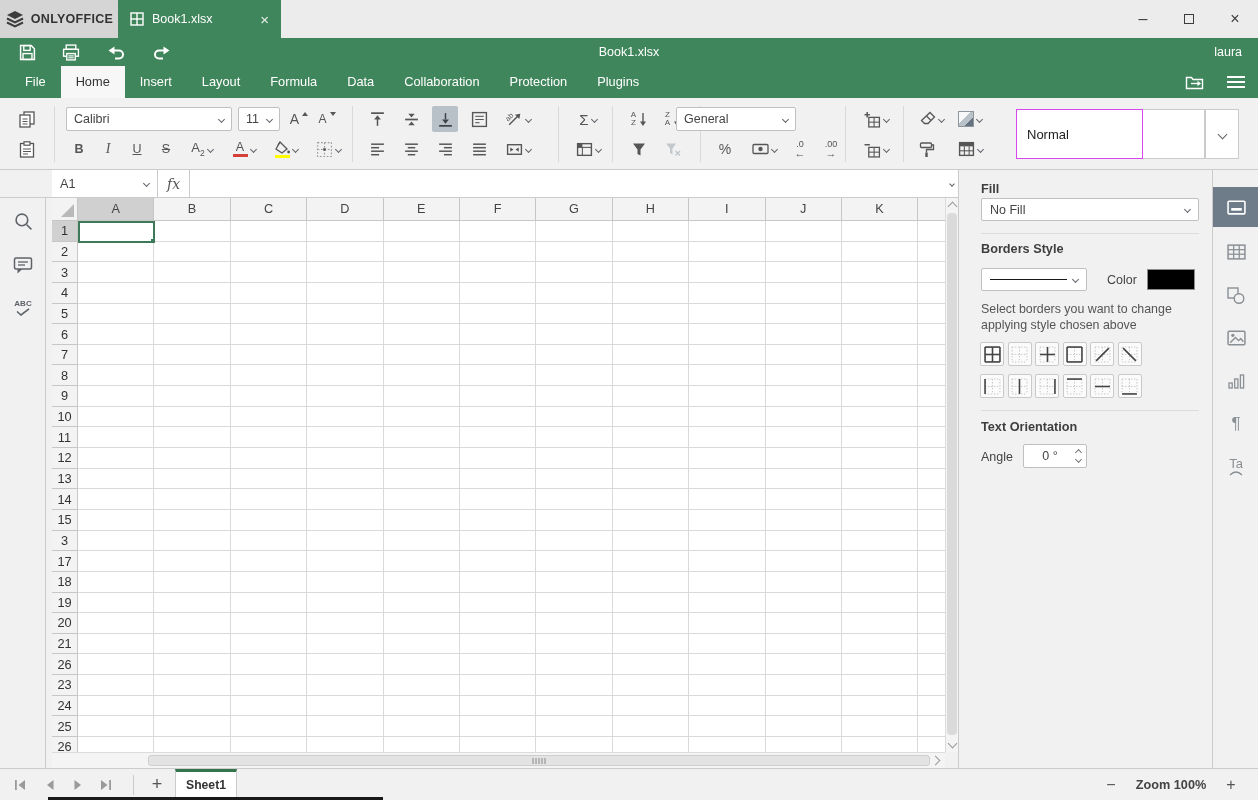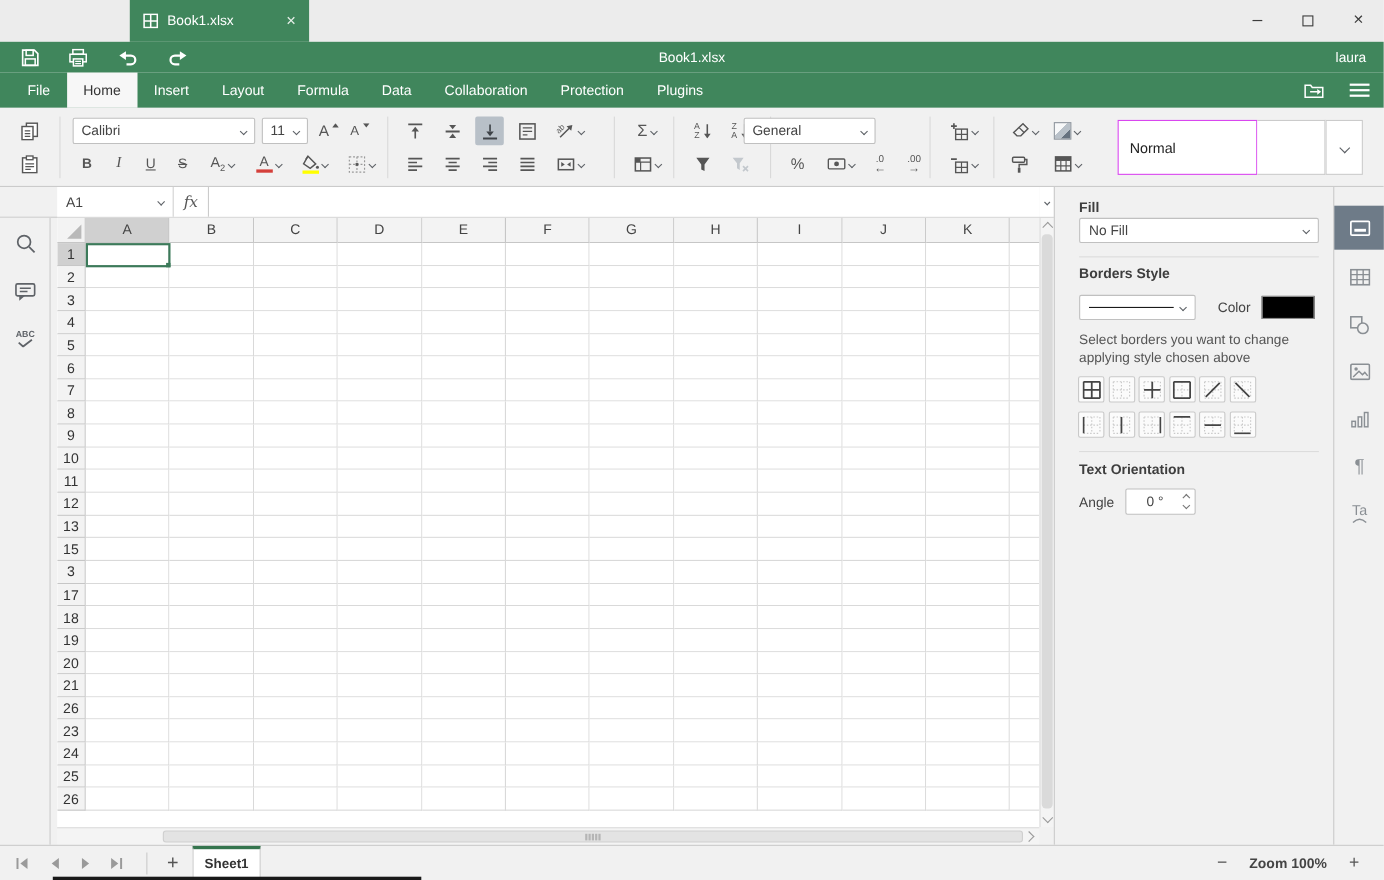--- a/index.html
+++ b/index.html
@@ -106,20 +106,30 @@
   .zbtn{width:30px;text-align:center;font-size:16px;color:#555}
   .zlabel{width:90px;text-align:center;font-size:12.7px;font-weight:600;color:#444}
   .taskedge{position:absolute;left:48px;bottom:0;width:335px;height:3px;background:#191919}
 </style>
 </head>
 <body>
 
 <div class="app">
 
   <div class="tabbar">
+    <div class="logo-area">
+      <span>
+        <svg width="20" height="18" viewBox="0 0 20 18">
+          <path d="M10 1 L18 5 L10 9 L2 5 Z" fill="#3d3d3d"></path>
+          <path d="M2 8.5 L10 12.5 L18 8.5" fill="none" stroke="#3d3d3d" stroke-width="2"></path>
+          <path d="M2 12.5 L10 16.5 L18 12.5" fill="none" stroke="#3d3d3d" stroke-width="2"></path>
+        </svg>
+      </span>
+      <span>ONLYOFFICE</span>
+    </div>
     <div class="doc-tab">
       <span>
         <svg width="14" height="14" viewBox="0 0 14 14">
           <rect x="1" y="1" width="12" height="12" fill="none" stroke="#fff" stroke-width="1.4"></rect>
           <line x1="1" y1="7" x2="13" y2="7" stroke="#fff" stroke-width="1.4"></line>
           <line x1="7" y1="1" x2="7" y2="13" stroke="#fff" stroke-width="1.4"></line>
         </svg>
       </span>
       <span class="lbl">Book1.xlsx</span>
       <span class="x">×</span>
@@ -729,20 +739,35 @@
           <div class="cell"></div>
           <div class="cell"></div>
           <div class="cell"></div>
           <div class="cell"></div>
           <div class="cell"></div>
           <div class="cell"></div>
           <div class="cell part"></div>
         </div>
         <div class="grow">
           <div class="row-h">13</div>
+          <div class="cell"></div>
+          <div class="cell"></div>
+          <div class="cell"></div>
+          <div class="cell"></div>
+          <div class="cell"></div>
+          <div class="cell"></div>
+          <div class="cell"></div>
+          <div class="cell"></div>
+          <div class="cell"></div>
+          <div class="cell"></div>
+          <div class="cell"></div>
+          <div class="cell part"></div>
+        </div>
+        <div class="grow">
+          <div class="row-h">14</div>
           <div class="cell"></div>
           <div class="cell"></div>
           <div class="cell"></div>
           <div class="cell"></div>
           <div class="cell"></div>
           <div class="cell"></div>
           <div class="cell"></div>
           <div class="cell"></div>
           <div class="cell"></div>
           <div class="cell"></div>

